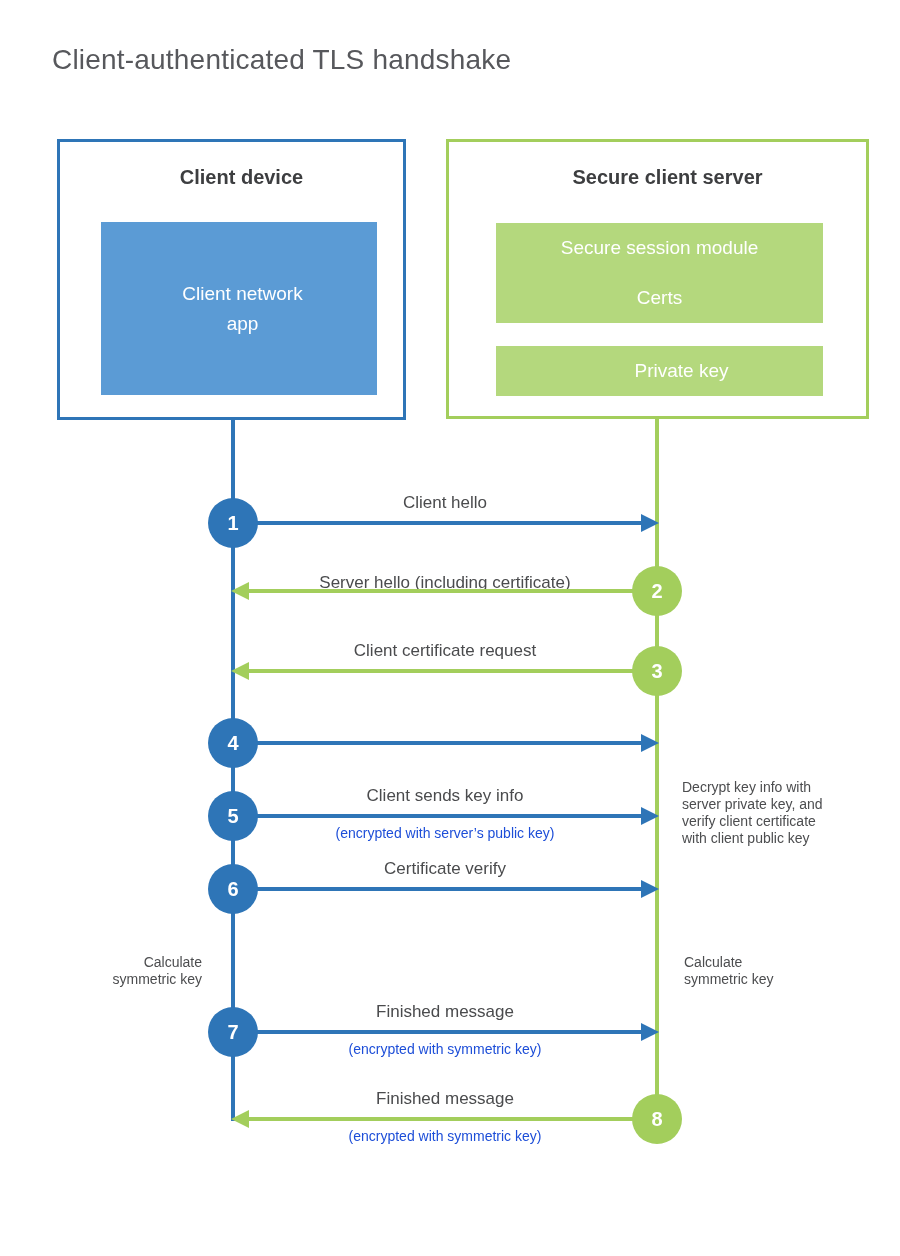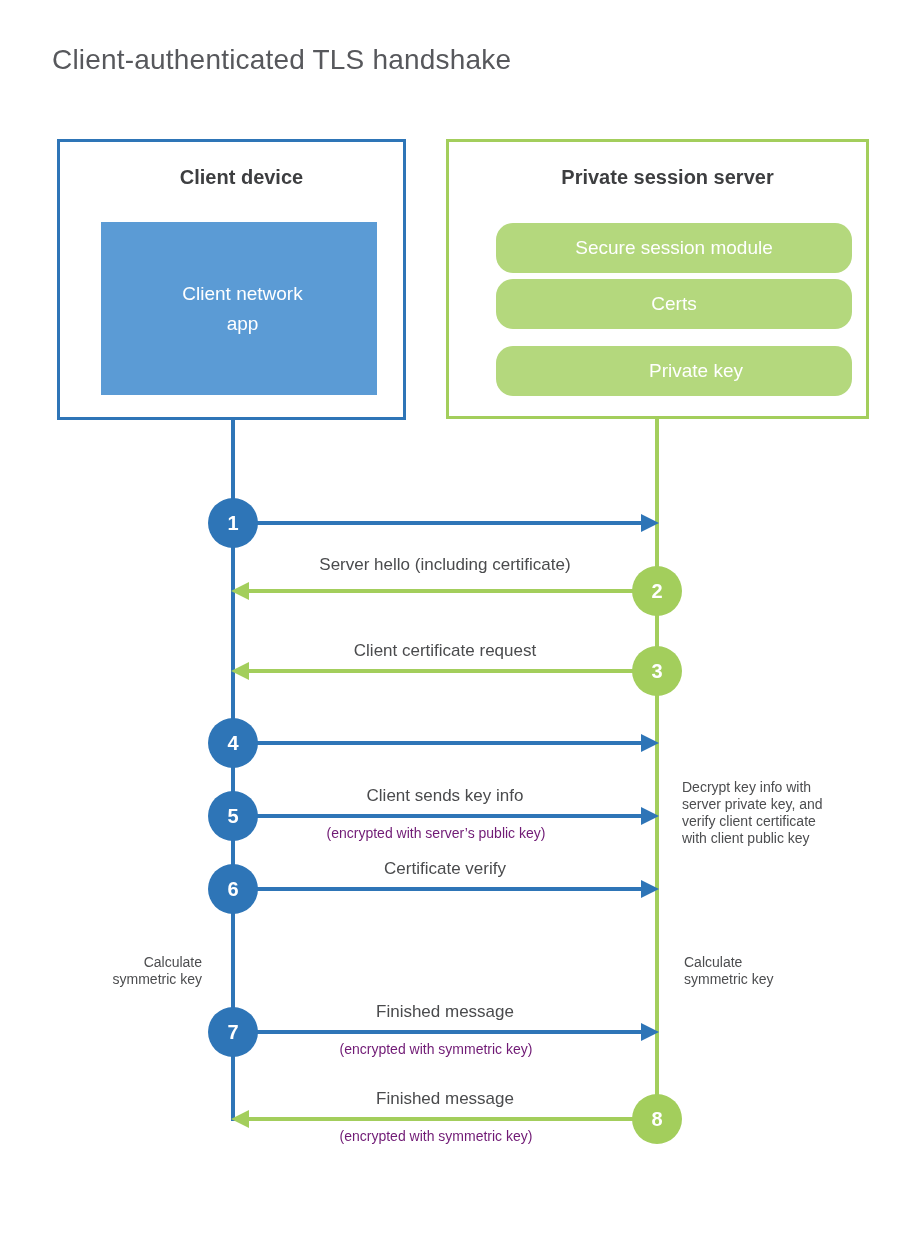--- a/index.html
+++ b/index.html
@@ -29,41 +29,41 @@
     font-size:20px;font-weight:bold;color:var(--text-dark);padding-left:20px;
   }
   .client-app{
     position:absolute;left:37px;top:76px;width:276px;height:173px;
     background:var(--blue-fill);color:#fff;font-size:19px;line-height:1.55;
     display:flex;align-items:center;justify-content:center;text-align:center;
     white-space:pre-line;
     padding-left:7px;
   }
   .server-bar{
-    position:absolute;left:43px;width:356px;height:50px;
+    position:absolute;left:43px;width:327px;height:50px;
     background:var(--green-fill);color:#fff;font-size:19px;
-    display:flex;align-items:center;justify-content:center;text-align:center;border-radius:17px;
+    display:flex;align-items:center;justify-content:center;text-align:center;
   }
   .server-bar.b1{top:77px;}
-  .server-bar.b2{top:133px;}
+  .server-bar.b2{top:127px;}
   .server-bar.b3{top:200px;padding-left:44px;}
 
   
   .lifeline{position:absolute;width:4px;}
   .lifeline.blue{left:215px;top:404px;height:701px;background:var(--blue);}
   .lifeline.green{left:639px;top:403px;height:700px;background:var(--green);}
 
   
   .msg-label{
     position:absolute;left:217px;width:424px;text-align:center;
     font-size:17px;color:var(--text-label);
   }
   .msg-sub{
-    position:absolute;left:208px;width:424px;text-align:center;
-    font-size:14px;color:#701a75;
+    position:absolute;left:217px;width:424px;text-align:center;
+    font-size:14px;color:#1d4ed8;
   }
   .shaft{position:absolute;height:4px;}
   .shaft.blue{background:var(--blue);}
   .shaft.green{background:var(--green);}
   .head{position:absolute;width:0;height:0;border-top:9px solid transparent;border-bottom:9px solid transparent;}
   .head.right{border-left:18px solid var(--blue);}
   .head.left{border-right:18px solid var(--green);}
 
   
   .circle{
@@ -89,33 +89,34 @@
 
   <div class="page-title">Client-authenticated TLS handshake</div>
 
   <div class="actor-box client-box">
     <div class="box-title">Client device</div>
     <div class="client-app">Client network
 app</div>
   </div>
 
   <div class="actor-box server-box">
-    <div class="box-title">Private session server</div>
+    <div class="box-title">Secure client server</div>
     <div class="server-bar b1">Secure session module</div>
     <div class="server-bar b2">Certs</div>
     <div class="server-bar b3">Private key</div>
   </div>
 
   <div class="lifeline blue"></div>
   <div class="lifeline green"></div>
 
+  <div class="msg-label" style="top:477px">Client hello</div>
   <div class="shaft blue" style="left:217px;top:505px;width:408px"></div>
   <div class="head right" style="left:625px;top:498px"></div>
 
-  <div class="msg-label" style="top:539px">Server hello (including certificate)</div>
+  <div class="msg-label" style="top:557px">Server hello (including certificate)</div>
   <div class="shaft green" style="left:233px;top:573px;width:408px"></div>
   <div class="head left" style="left:215px;top:566px"></div>
 
   <div class="msg-label" style="top:625px">Client certificate request</div>
   <div class="shaft green" style="left:233px;top:653px;width:408px"></div>
   <div class="head left" style="left:215px;top:646px"></div>
 
   <div class="shaft blue" style="left:217px;top:725px;width:408px"></div>
   <div class="head right" style="left:625px;top:718px"></div>
 

